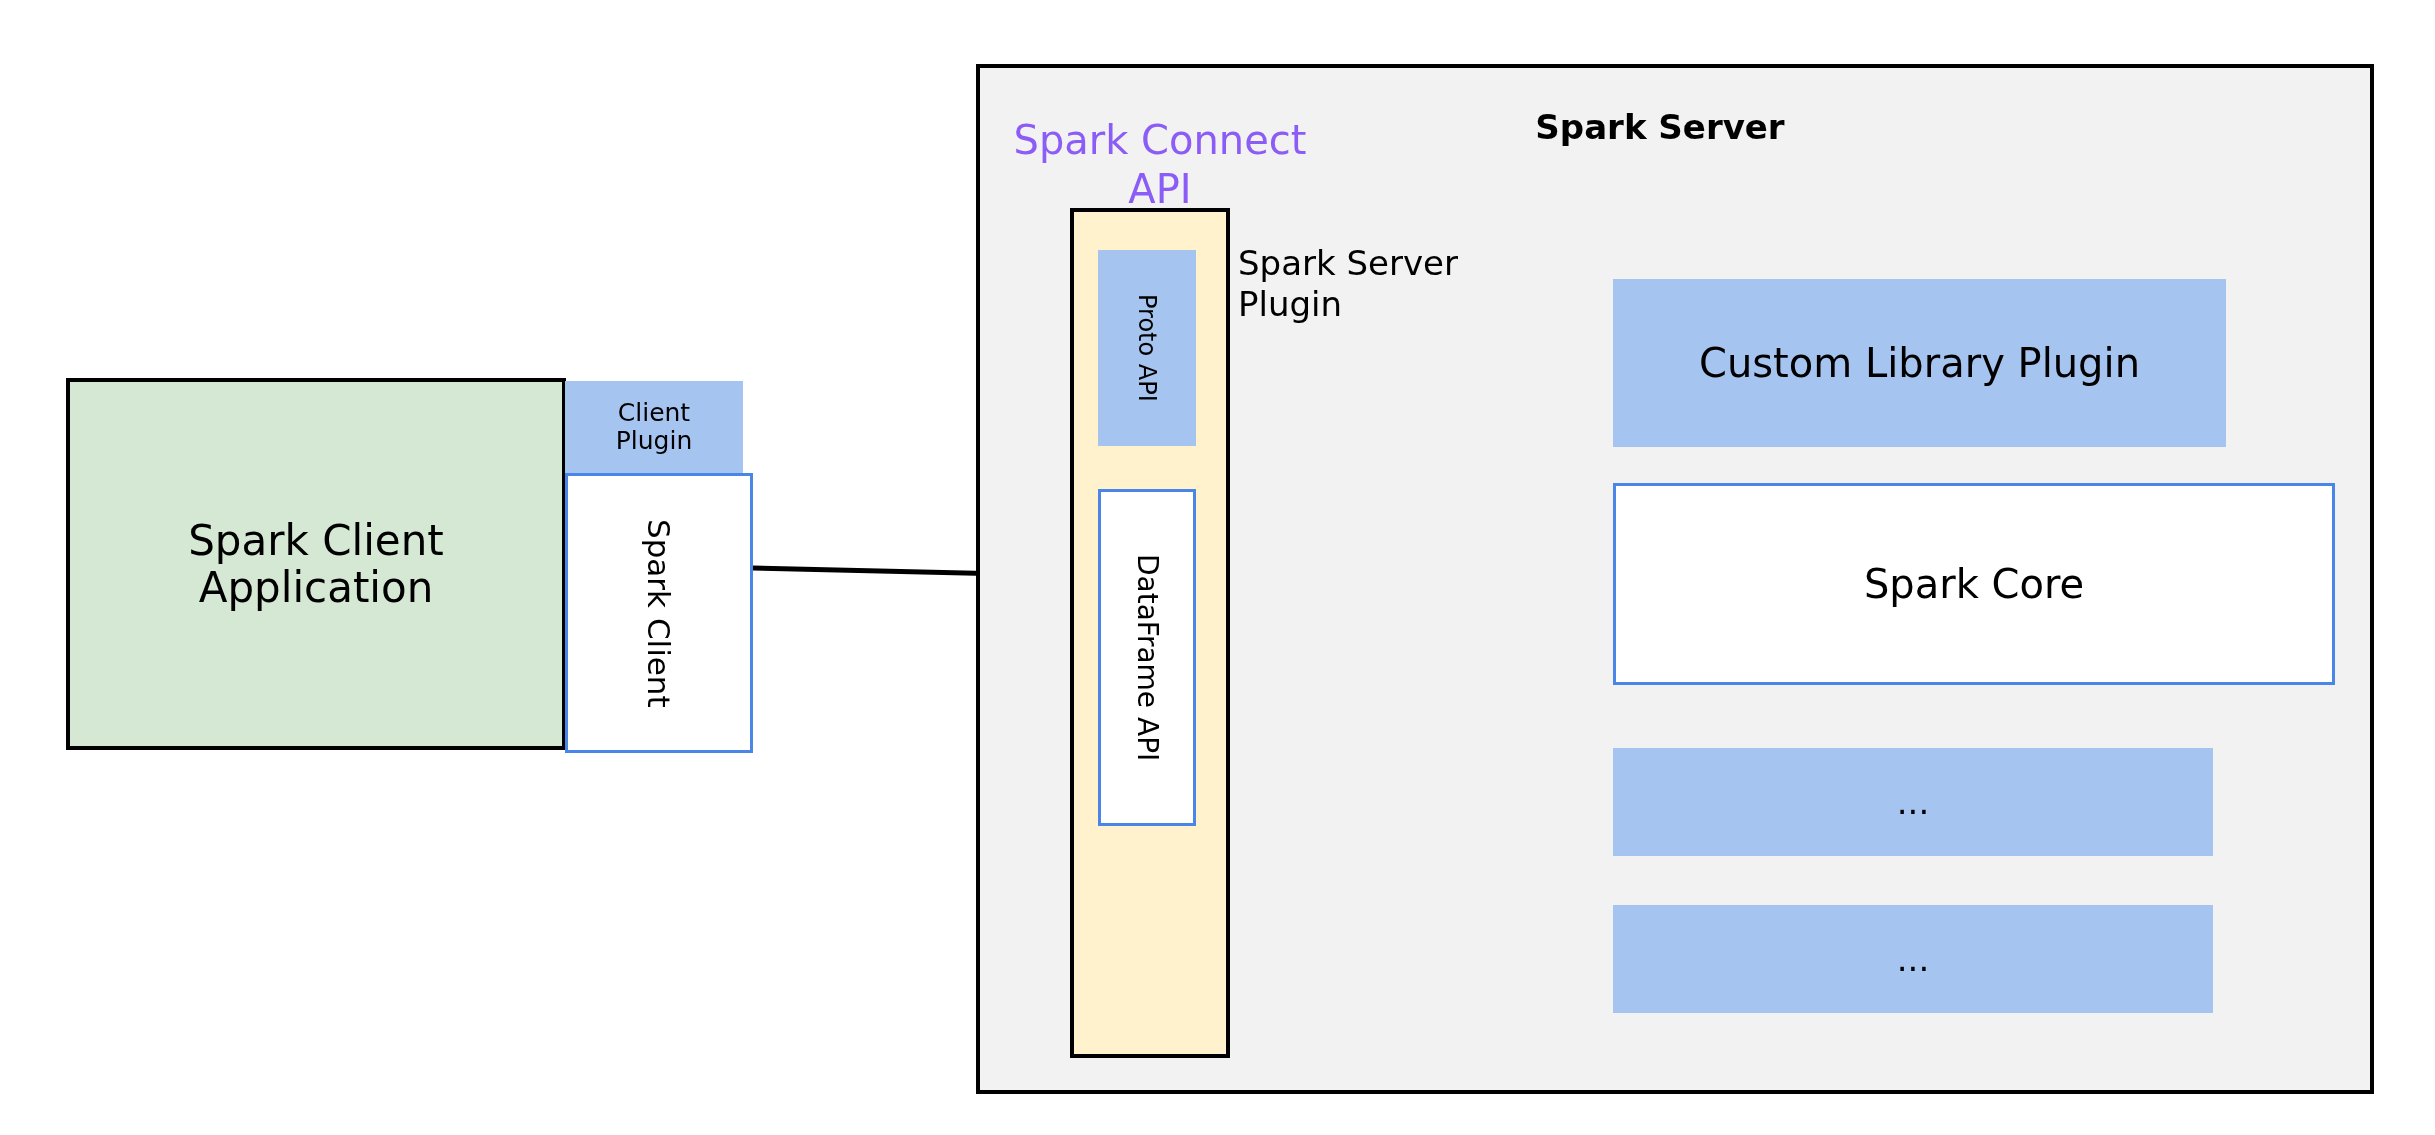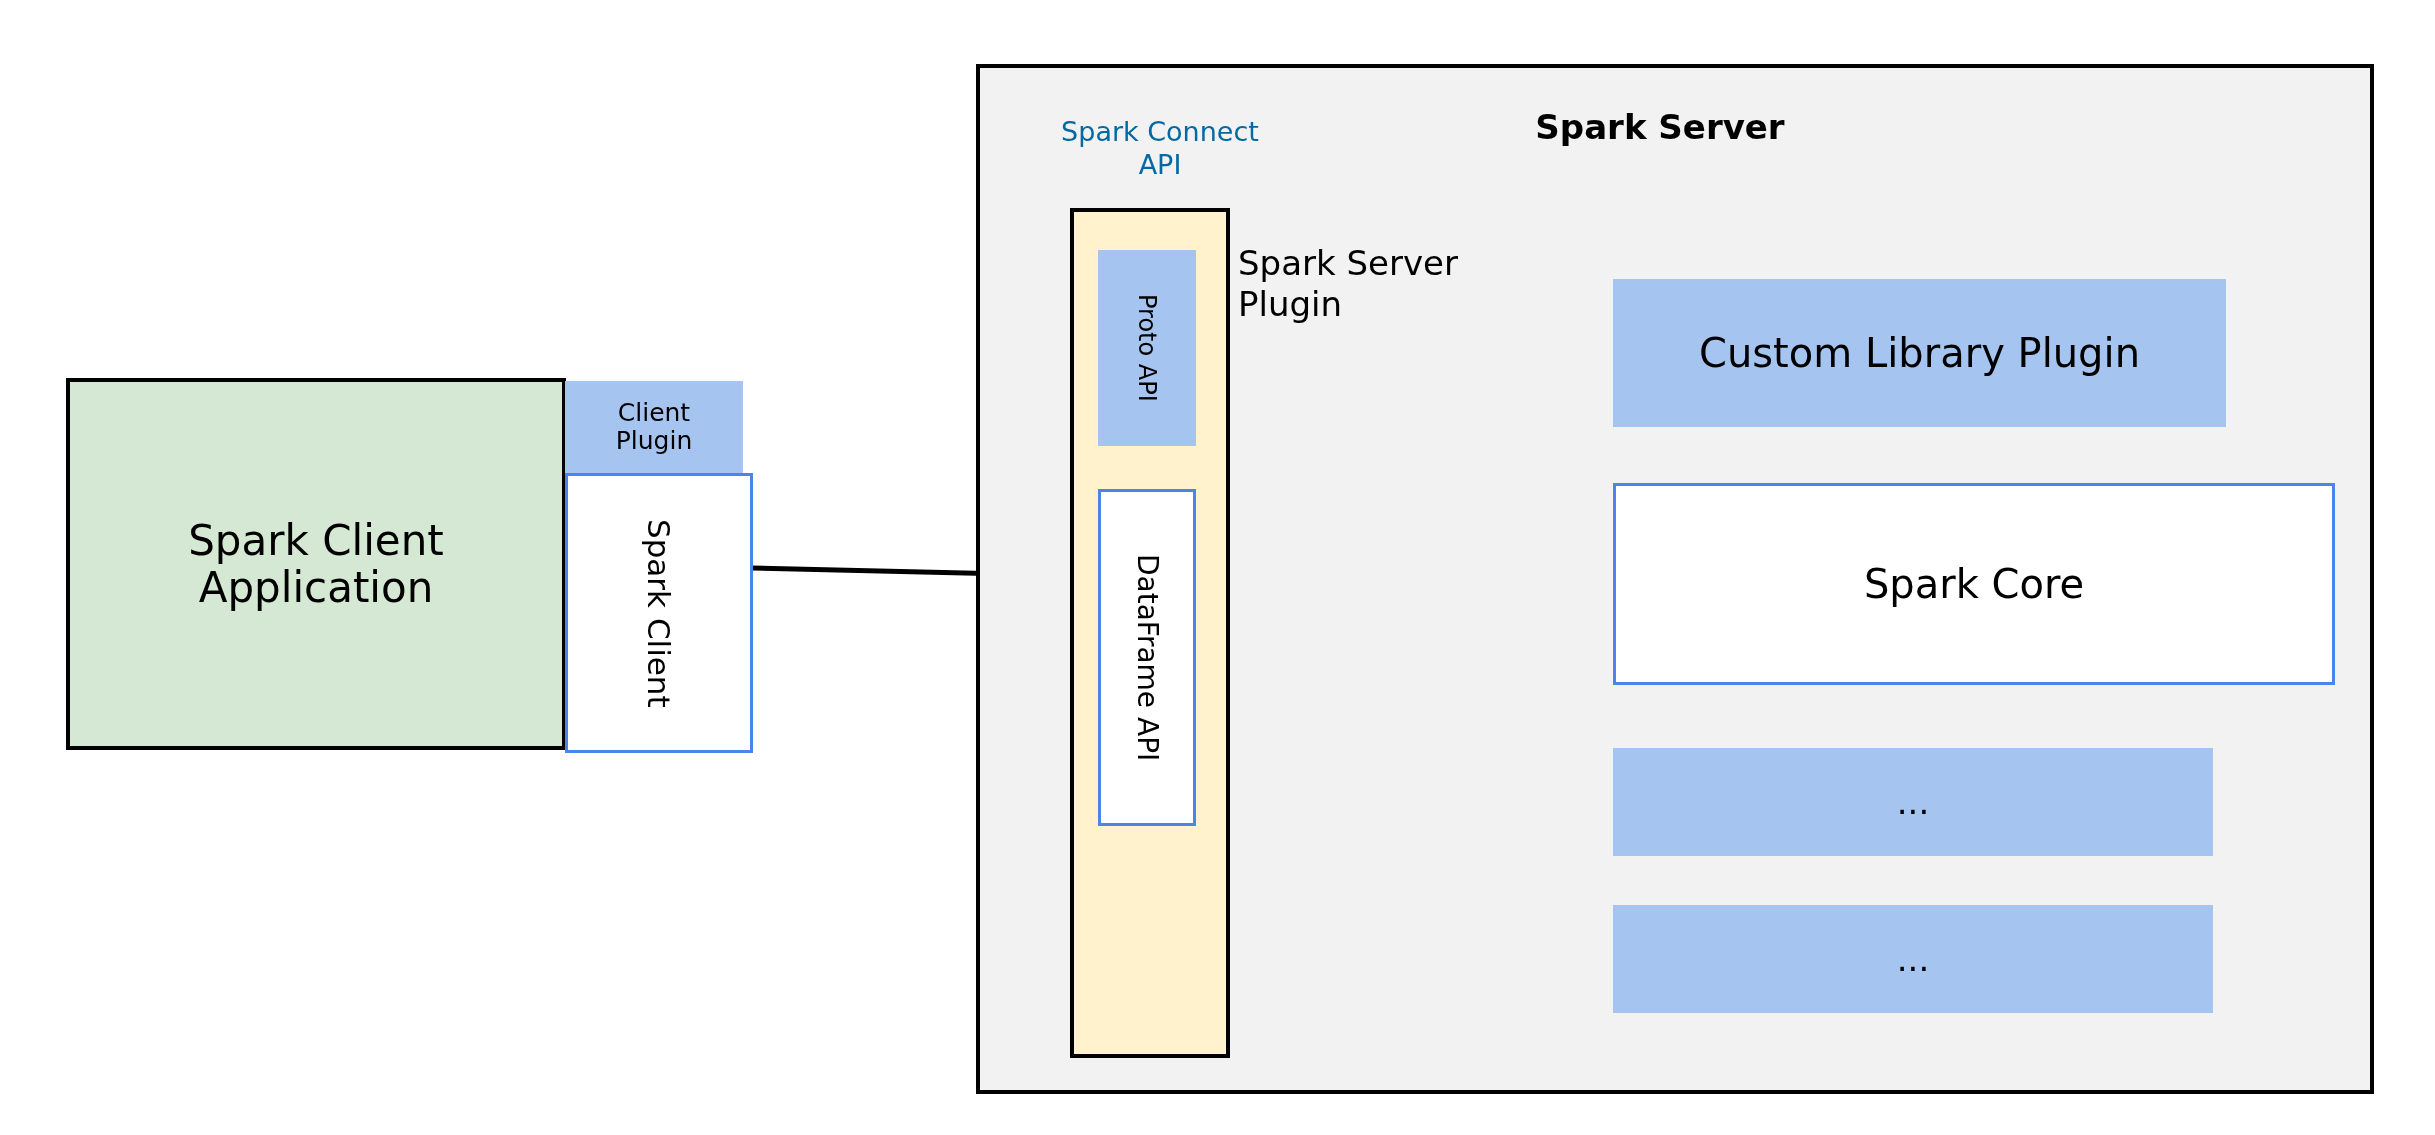--- a/index.html
+++ b/index.html
@@ -84,22 +84,22 @@
     font-size: 34px;
     font-weight: bold;
     color: #000000;
   }
   #spark-connect-api-label {
     position: absolute;
     left: 20px;
     top: 48px;
     width: 320px;
     text-align: center;
-    font-size: 27px;
-    color: #0369a1;
+    font-size: 40px;
+    color: #8b5cf6;
     line-height: 1.22;
   }
   #spark-server-library-label {
     position: absolute;
     left: 258px;
     top: 175px;
     width: 300px;
     text-align: left;
     font-size: 34px;
     color: #000000;
@@ -136,21 +136,21 @@
     background: #ffffff;
     border: 3px solid #4a86e8;
     font-size: 28px;
   }
 
   
   #custom-library-plugin {
     left: 1613px;
     top: 279px;
     width: 613px;
-    height: 148px;
+    height: 168px;
     background: #a6c4f0;
     font-size: 40px;
   }
   #spark-core {
     left: 1613px;
     top: 483px;
     width: 722px;
     height: 202px;
     background: #ffffff;
     border: 3px solid #4a86e8;

